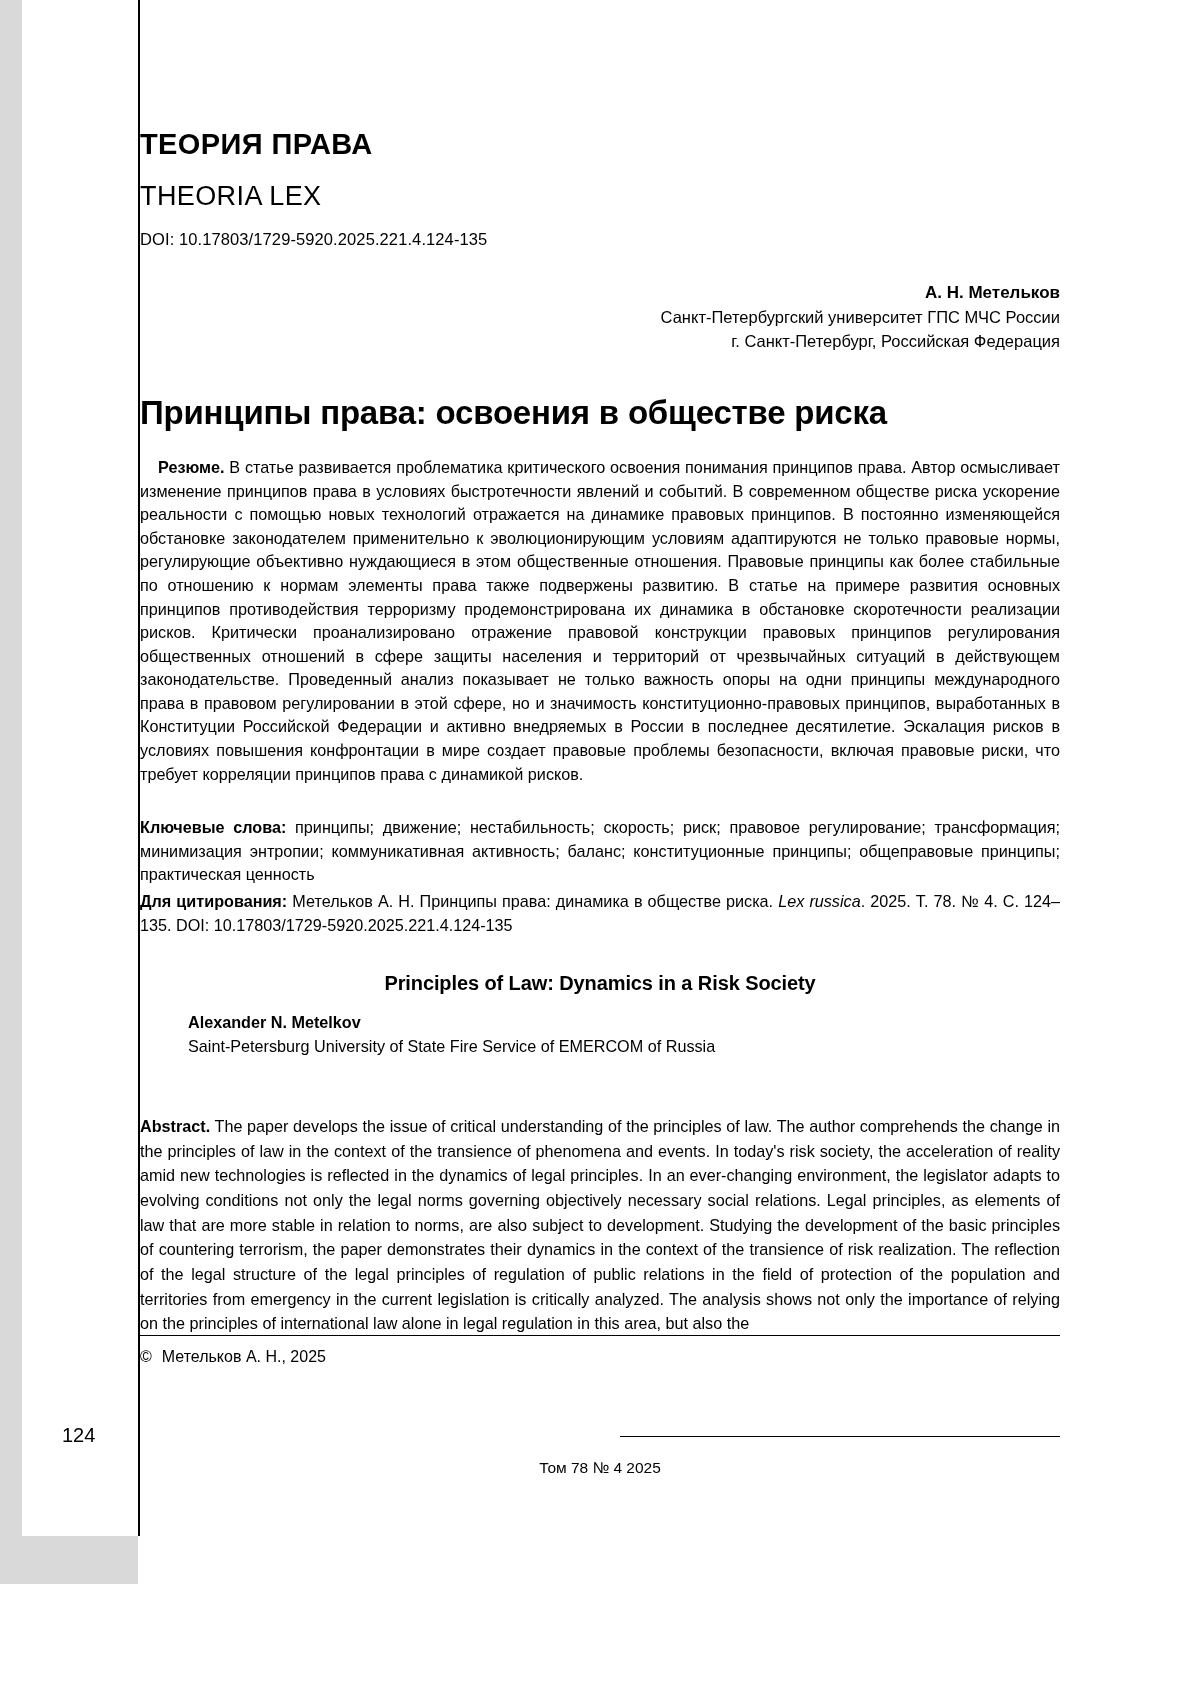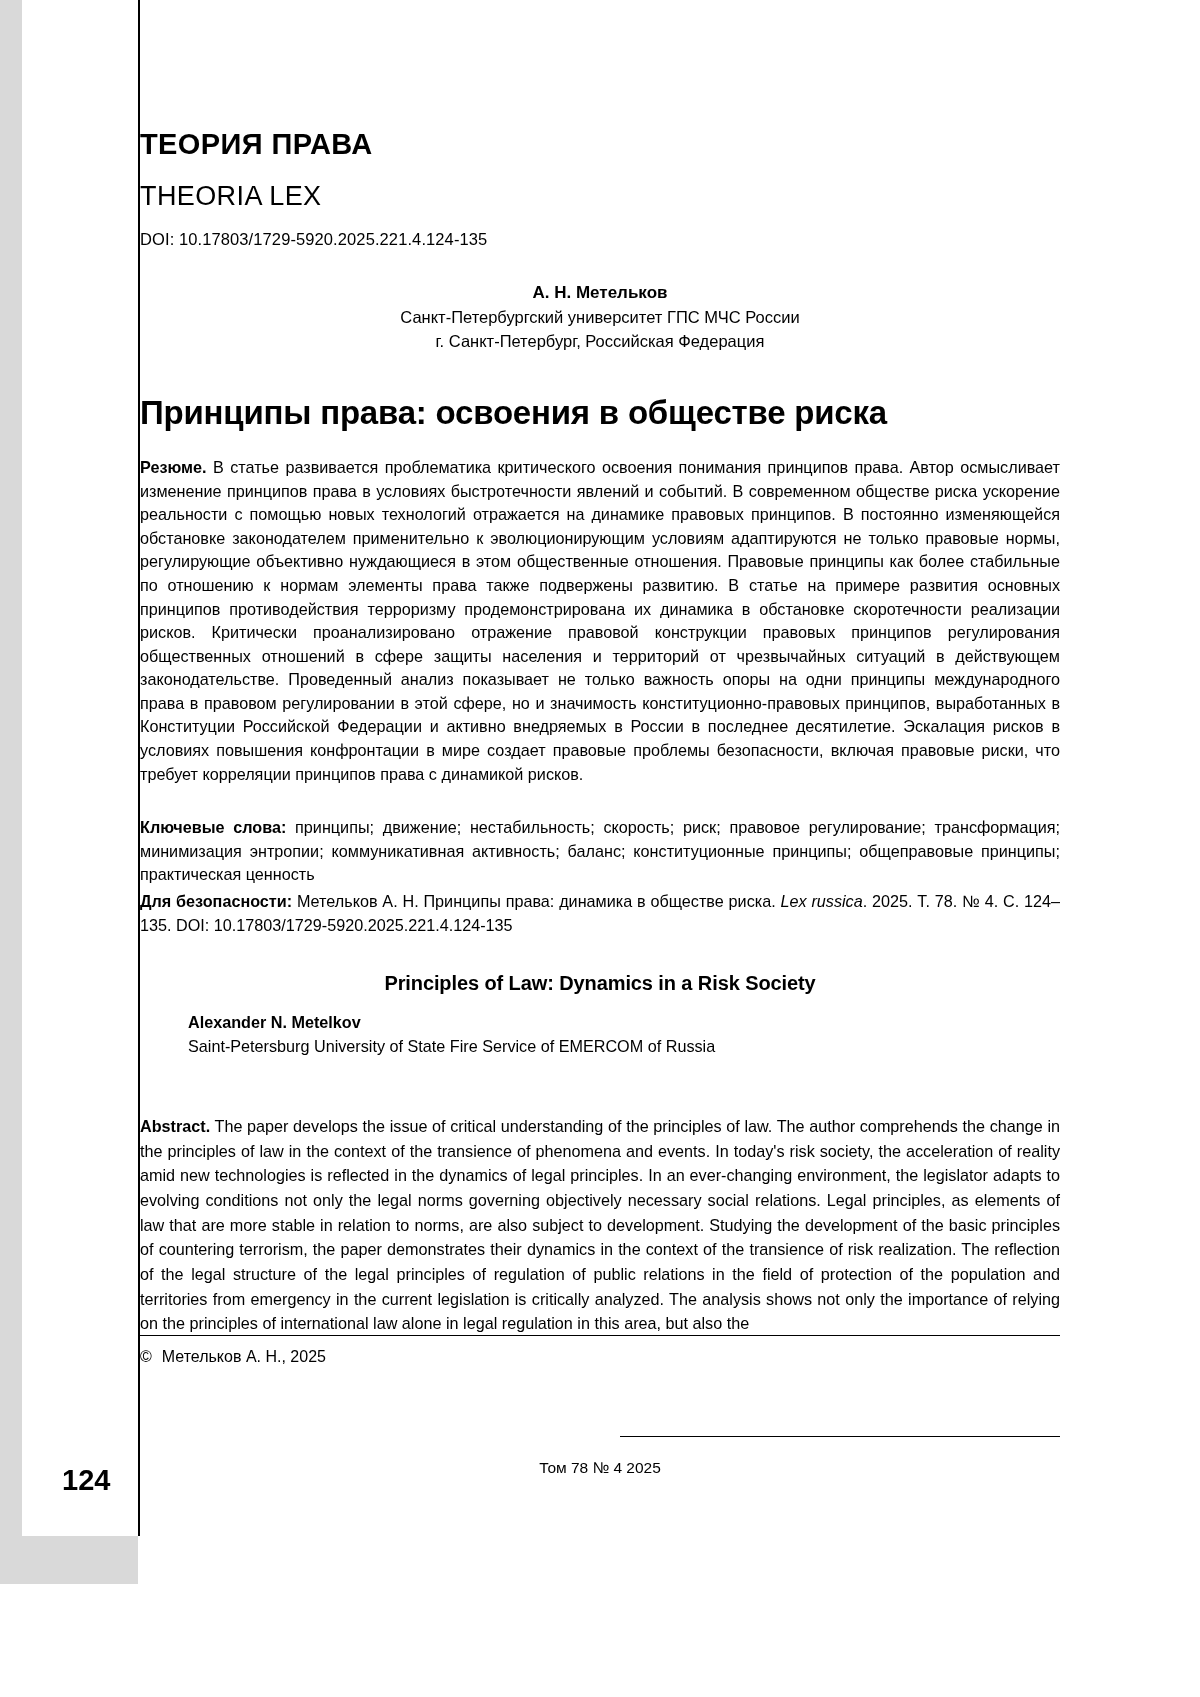--- a/index.html
+++ b/index.html
@@ -83,21 +83,21 @@
     top: 230px;
     font-size: 16.5px;
     letter-spacing: 0.1px;
   }
 
   .author-block {
     position: absolute;
     right: 0px;
     top: 281px;
     width: 920px;
-    text-align: center;
+    text-align: right;
     font-size: 16.5px;
     line-height: 1.45;
   }
   .author-name {
     font-weight: bold;
     font-size: 17px;
   }
 
   .title-ru {
     position: absolute;
@@ -111,21 +111,21 @@
 
   .abstract-ru {
     position: absolute;
     left: 0px;
     top: 440px;
     width: 920px;
     font-size: 16.2px;
     line-height: 1.455;
     text-align: justify;
   }
-  .abstract-ru b { font-weight: bold; }
+  .abstract-ru b { font-weight: bold; margin-left: 18px; }
 
   .kw-ru {
     position: absolute;
     left: 0px;
     top: 800px;
     width: 920px;
     font-size: 16.2px;
     line-height: 1.455;
     text-align: justify;
   }
@@ -192,23 +192,23 @@
     position: absolute;
     left: 480px;
     top: 1436px;
     width: 440px;
     height: 1px;
     background: #000000;
   }
   .page-number {
     position: absolute;
     left: 62px;
-    top: 1464px;
-    font-size: 29px;
-    font-weight: bold;
+    top: 1424px;
+    font-size: 20px;
+    font-weight: normal;
   }
   .volume-info {
     position: absolute;
     right: 0px;
     top: 1459px;
     width: 920px;
     text-align: center;
     font-size: 15.5px;
   }
 </style>
@@ -236,21 +236,21 @@
       <div>Санкт-Петербургский университет ГПС МЧС России</div>
       <div>г. Санкт-Петербург, Российская Федерация</div>
     </div>
 
     <h1 class="title-ru">Принципы права: освоения в обществе риска</h1>
 
     <p class="abstract-ru"><b>Резюме.</b><span> В статье развивается проблематика критического освоения понимания принципов права. Автор осмысливает изменение принципов права в условиях быстротечности явлений и событий. В современном обществе риска ускорение реальности с помощью новых технологий отражается на динамике правовых принципов. В постоянно изменяющейся обстановке законодателем применительно к эволюционирующим условиям адаптируются не только правовые нормы, регулирующие объективно нуждающиеся в этом общественные отношения. Правовые принципы как более стабильные по отношению к нормам элементы права также подвержены развитию. В статье на примере развития основных принципов противодействия терроризму продемонстрирована их динамика в обстановке скоротечности реализации рисков. Критически проанализировано отражение правовой конструкции правовых принципов регулирования общественных отношений в сфере защиты населения и территорий от чрезвычайных ситуаций в действующем законодательстве. Проведенный анализ показывает не только важность опоры на одни принципы международного права в правовом регулировании в этой сфере, но и значимость конституционно-правовых принципов, выработанных в Конституции Российской Федерации и активно внедряемых в России в последнее десятилетие. Эскалация рисков в условиях повышения конфронтации в мире создает правовые проблемы безопасности, включая правовые риски, что требует корреляции принципов права с динамикой рисков.</span></p>
 
     <p class="kw-ru"><b>Ключевые слова:</b><span> принципы; движение; нестабильность; скорость; риск; правовое регулирование; трансформация; минимизация энтропии; коммуникативная активность; баланс; конституционные принципы; общеправовые принципы; практическая ценность</span></p>
 
-    <p class="cite-ru"><b>Для безопасности:</b><span> Метельков А. Н. Принципы права: динамика в обществе риска. </span><i>Lex russica</i><span>. 2025. Т. 78. № 4. С. 124–135. DOI: 10.17803/1729-5920.2025.221.4.124-135</span></p>
+    <p class="cite-ru"><b>Для цитирования:</b><span> Метельков А. Н. Принципы права: динамика в обществе риска. </span><i>Lex russica</i><span>. 2025. Т. 78. № 4. С. 124–135. DOI: 10.17803/1729-5920.2025.221.4.124-135</span></p>
 
     <h2 class="title-en">Principles of Law: Dynamics in a Risk Society</h2>
 
     <div class="author-en">
       <div class="nm">Alexander N. Metelkov</div>
       <div>Saint-Petersburg University of State Fire Service of EMERCOM of Russia</div>
     </div>
 
     <p class="abstract-en"><b>Abstract.</b><span> The paper develops the issue of critical understanding of the principles of law. The author comprehends the change in the principles of law in the context of the transience of phenomena and events. In today's risk society, the acceleration of reality amid new technologies is reflected in the dynamics of legal principles. In an ever-changing environment, the legislator adapts to evolving conditions not only the legal norms governing objectively necessary social relations. Legal principles, as elements of law that are more stable in relation to norms, are also subject to development. Studying the development of the basic principles of countering terrorism, the paper demonstrates their dynamics in the context of the transience of risk realization. The reflection of the legal structure of the legal principles of regulation of public relations in the field of protection of the population and territories from emergency in the current legislation is critically analyzed. The analysis shows not only the importance of relying on the principles of international law alone in legal regulation in this area, but also the</span></p>
 

